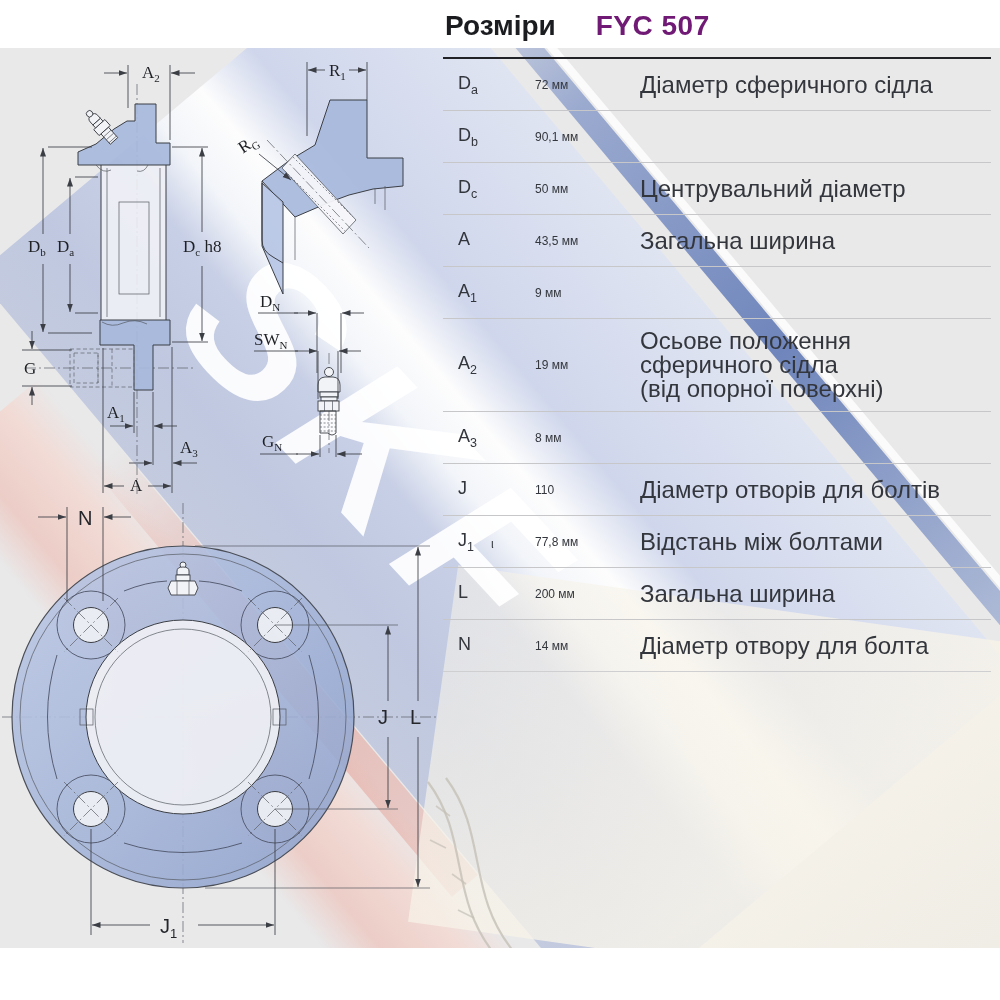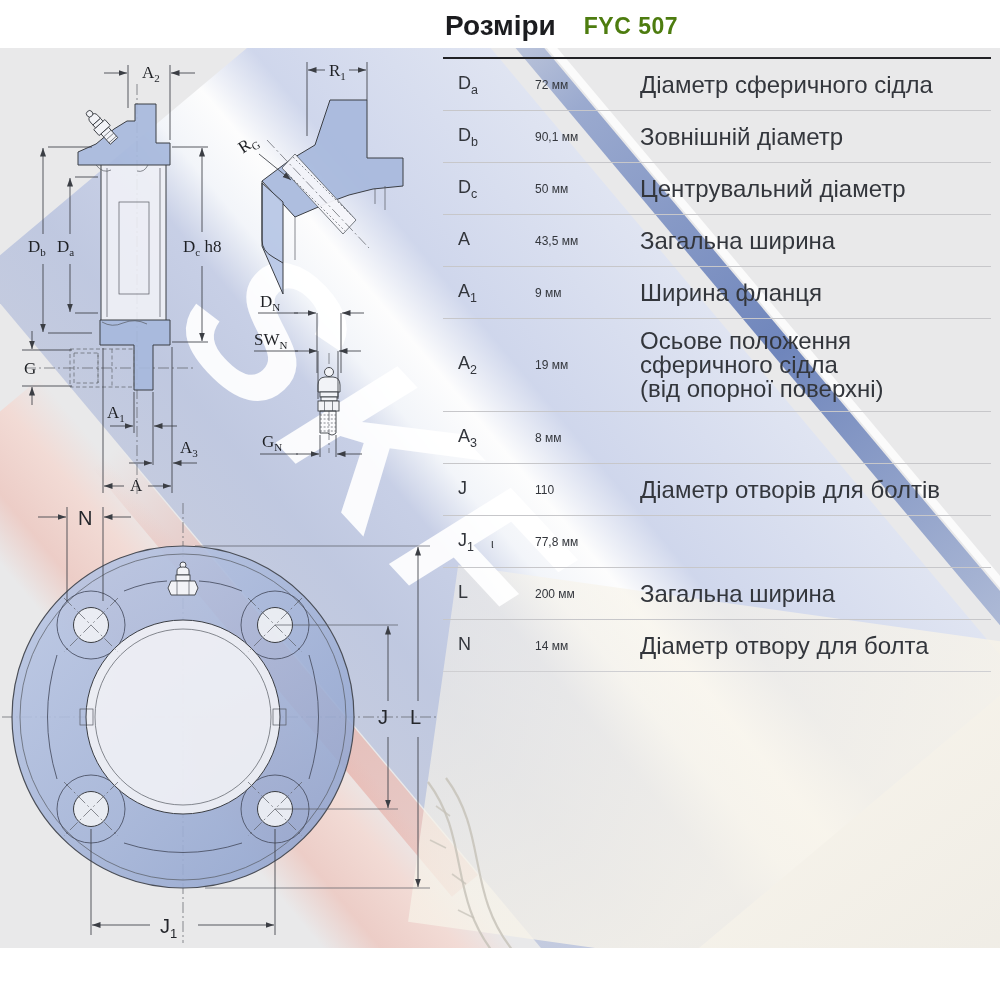--- a/index.html
+++ b/index.html
@@ -73,23 +73,23 @@
   .thin{stroke:#565a61;stroke-width:.7;fill:none;}
   .cdash{stroke:#5b5e66;stroke-width:.7;fill:none;stroke-dasharray:11 3 2 3;}
   .dsh{stroke:#6a6e76;stroke-width:.8;fill:none;stroke-dasharray:4 2.5;}
   .part{fill:rgba(167,184,220,.92);stroke:#3b3e44;stroke-width:1;}
   .part2{fill:rgba(181,196,228,.9);stroke:#3b3e44;stroke-width:1;}
   .metal{fill:#f2f3f7;stroke:#3b3e44;stroke-width:.9;}
   
   .dim-table{
     position:absolute;left:443px;top:10px;width:548px;color:#33363c;
   }
-  .tbl-head{display:flex;align-items:center;gap:28px;padding-left:2px;margin-bottom:15px;}
+  .tbl-head{display:flex;align-items:flex-end;gap:28px;padding-left:2px;margin-bottom:15px;}
   .tbl-title{font-size:28px;font-weight:bold;color:#1b1c1f;}
-  .tbl-model{font-size:23px;font-weight:bold;color:#4d7c0f;letter-spacing:.5px;}
+  .tbl-model{font-size:28px;font-weight:bold;color:#701a75;letter-spacing:.5px;margin-left:12px;}
   .tbl-rows{border-top:2px solid #212226;}
   .trow{
     display:grid;grid-template-columns:77px 105px 1fr;
     align-items:center;min-height:51px;padding-left:15px;
     border-bottom:1px solid #c7c7ca;
   }
   .trow:last-child{border-bottom:1px solid #cfcfd2;}
   .tlabel{font-size:18px;}
   .tlabel sub{font-size:12.5px;}
   .stray{font-size:12px;margin-left:17px;position:relative;top:2px;}
@@ -343,55 +343,54 @@
   </div>
   <div class="tbl-rows">
     <div class="trow">
       <span class="tlabel"><span>D</span><sub>a</sub></span>
       <span class="tvalue">72 мм</span>
       <span class="tdesc">Діаметр сферичного сідла</span>
     </div>
     <div class="trow">
       <span class="tlabel"><span>D</span><sub>b</sub></span>
       <span class="tvalue">90,1 мм</span>
-      <span class="tdesc">Зовнішній діаметр</span>
     </div>
     <div class="trow">
       <span class="tlabel"><span>D</span><sub>c</sub></span>
       <span class="tvalue">50 мм</span>
       <span class="tdesc">Центрувальний діаметр</span>
     </div>
     <div class="trow">
       <span class="tlabel"><span>A</span><sub></sub></span>
       <span class="tvalue">43,5 мм</span>
       <span class="tdesc">Загальна ширина</span>
     </div>
     <div class="trow">
       <span class="tlabel"><span>A</span><sub>1</sub></span>
       <span class="tvalue">9 мм</span>
-      <span class="tdesc">Ширина фланця</span>
     </div>
     <div class="trow">
       <span class="tlabel"><span>A</span><sub>2</sub></span>
       <span class="tvalue">19 мм</span>
       <span class="tdesc">Осьове положення сферичного сідла
 (від опорної поверхні)</span>
     </div>
     <div class="trow">
       <span class="tlabel"><span>A</span><sub>3</sub></span>
       <span class="tvalue">8 мм</span>
     </div>
     <div class="trow">
       <span class="tlabel"><span>J</span><sub></sub></span>
       <span class="tvalue">110</span>
       <span class="tdesc">Діаметр отворів для болтів</span>
     </div>
     <div class="trow">
       <span class="tlabel"><span>J</span><sub>1</sub><span class="stray">ι</span></span>
       <span class="tvalue">77,8 мм</span>
+      <span class="tdesc">Відстань між болтами</span>
     </div>
     <div class="trow">
       <span class="tlabel"><span>L</span><sub></sub></span>
       <span class="tvalue">200 мм</span>
       <span class="tdesc">Загальна ширина</span>
     </div>
     <div class="trow">
       <span class="tlabel"><span>N</span><sub></sub></span>
       <span class="tvalue">14 мм</span>
       <span class="tdesc">Діаметр отвору для болта</span>

